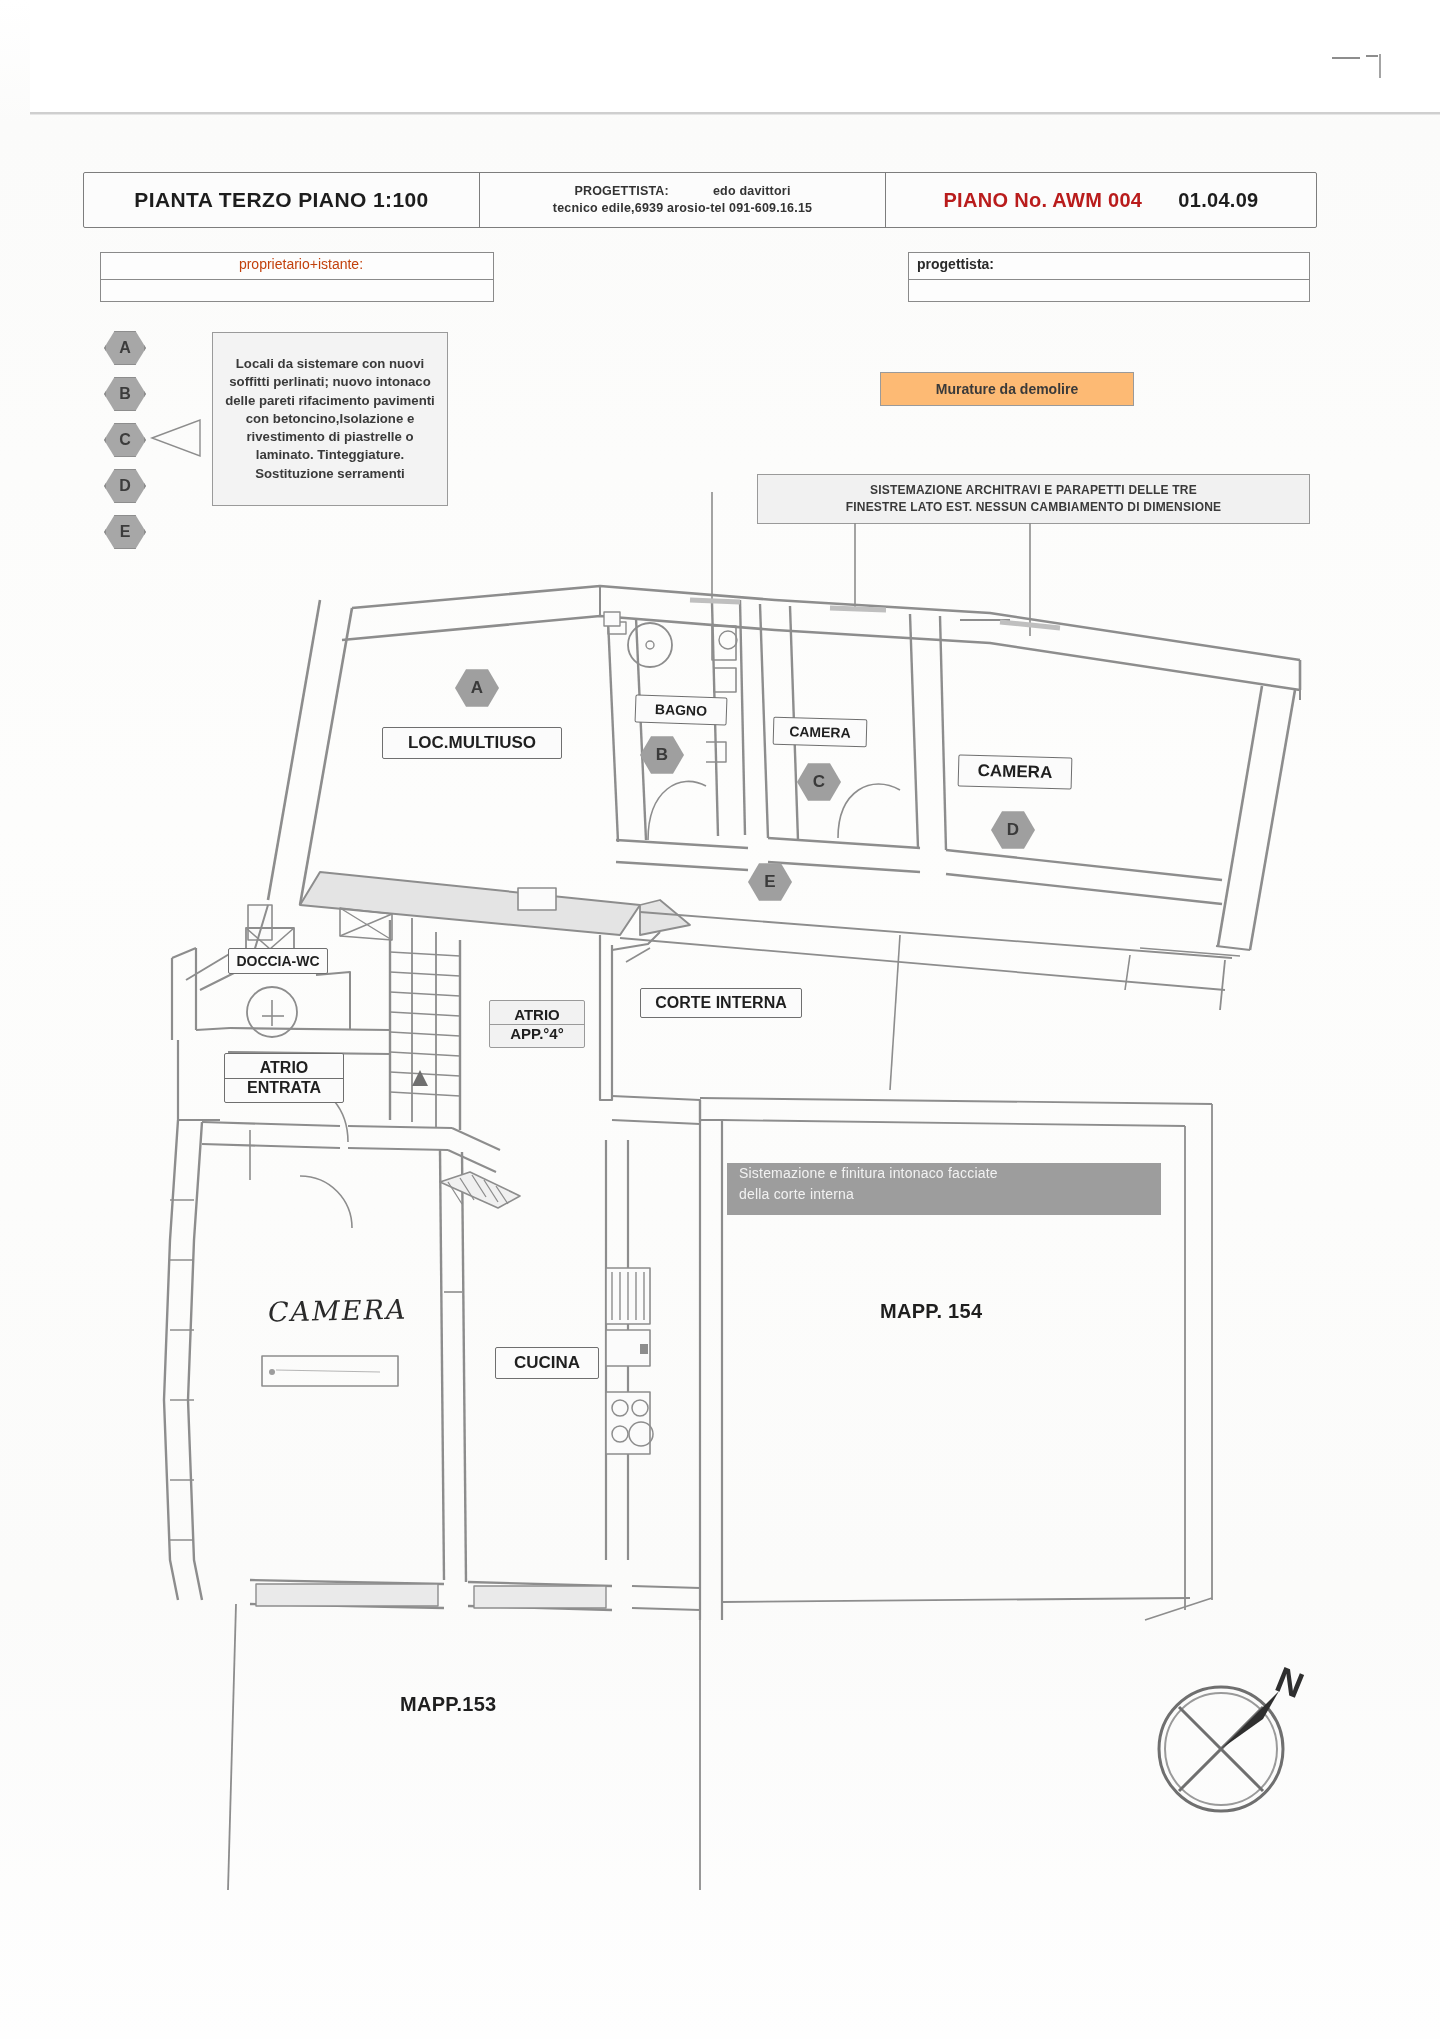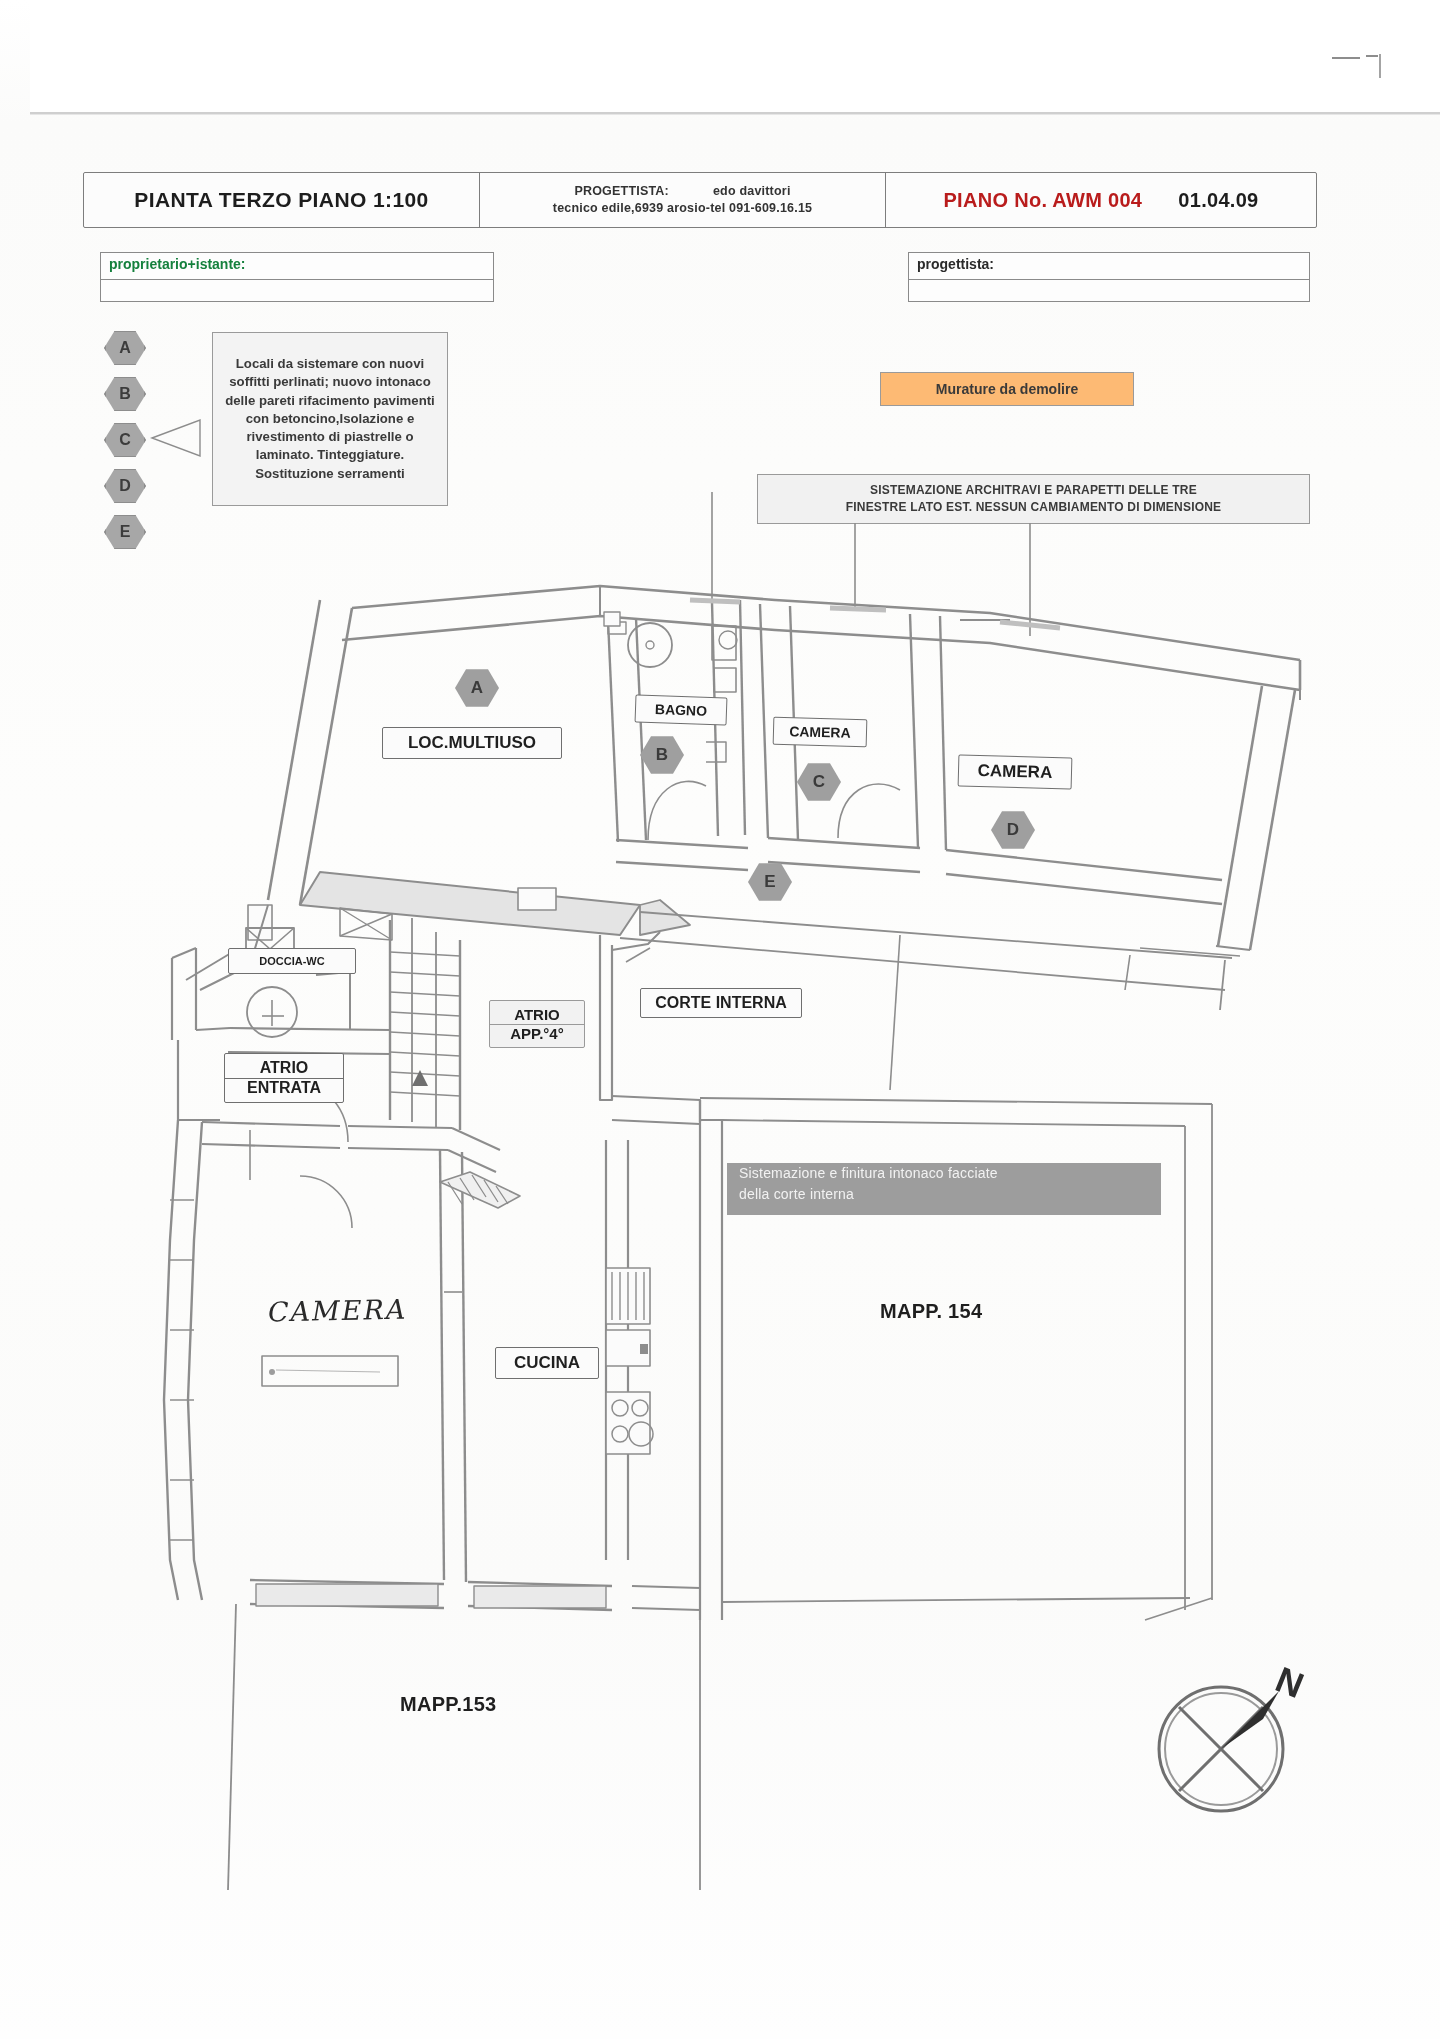--- a/index.html
+++ b/index.html
@@ -49,21 +49,21 @@
   #tb-designer{width:405px;border-right:1.6px solid #7d7d7d;flex-direction:column;line-height:1.35;}
   #tb-designer .r1{font-size:12.5px;font-weight:bold;letter-spacing:.2px;color:#333;display:flex;gap:44px;}
   #tb-designer .r2{font-size:12.5px;font-weight:bold;letter-spacing:.2px;color:#333;}
   #tb-sheet{flex:1;gap:36px;}
   #tb-sheet .t{font-size:20px;font-weight:bold;letter-spacing:.3px;color:#b91c1c;}
   #tb-sheet .d{font-size:20px;font-weight:bold;letter-spacing:.3px;color:#1d1d1d;}
 
   
   .formbox{border:1.4px solid #8a8a8a;background:#fdfdfd;}
   #owner-box{left:100px; top:252px; width:392px; height:48px;}
-  #owner-box .lbl{font-size:14px;font-weight:bold;padding:3px 0 0 8px;color:#15803d;}
+  #owner-box .lbl{font-size:14px;font-weight:normal;padding:3px 0 0 8px;color:#c2410c;text-align:center;}
   #owner-box .rule{position:absolute;left:0;top:26px;width:100%;border-top:1.2px solid #8a8a8a;}
   #designer-box{left:908px; top:252px; width:400px; height:48px;}
   #designer-box .lbl{font-size:14px;font-weight:bold;padding:3px 0 0 8px;color:#2a2a2a;}
   #designer-box .rule{position:absolute;left:0;top:26px;width:100%;border-top:1.2px solid #8a8a8a;}
 
   
   #legend-hexes{left:104px; top:330px; width:54px;}
   .hex{
     width:42px;height:36px;position:relative;margin-bottom:10px;
     display:flex;align-items:center;justify-content:center;
@@ -408,21 +408,21 @@
     <span>CAMERA</span>
   </div>
   <div class="hexmark" style="left:991px; top:810px;">D</div>
 
   <div class="hexmark" style="left:748px; top:862px;">E</div>
 
   <div class="chip" style="left:640px; top:988px; width:162px; height:30px; font-size:16px;">
     <span>CORTE INTERNA</span>
   </div>
 
-  <div class="chip" style="left:228px; top:948px; width:128px; height:26px; font-size:11px;">
+  <div class="chip" style="left:228px; top:948px; width:100px; height:26px; font-size:14px;">
     <span>DOCCIA-WC</span>
   </div>
 
   <div class="chip two" style="left:224px; top:1053px; width:120px; height:50px; font-size:16px;">
     <span>ATRIO</span>
     <span class="sep"></span>
     <span>ENTRATA</span>
   </div>
 
   <div class="chip two" style="left:489px; top:1000px; width:96px; height:48px; font-size:15px; background:#f2f2f2; border-color:#9a9a9a;">

